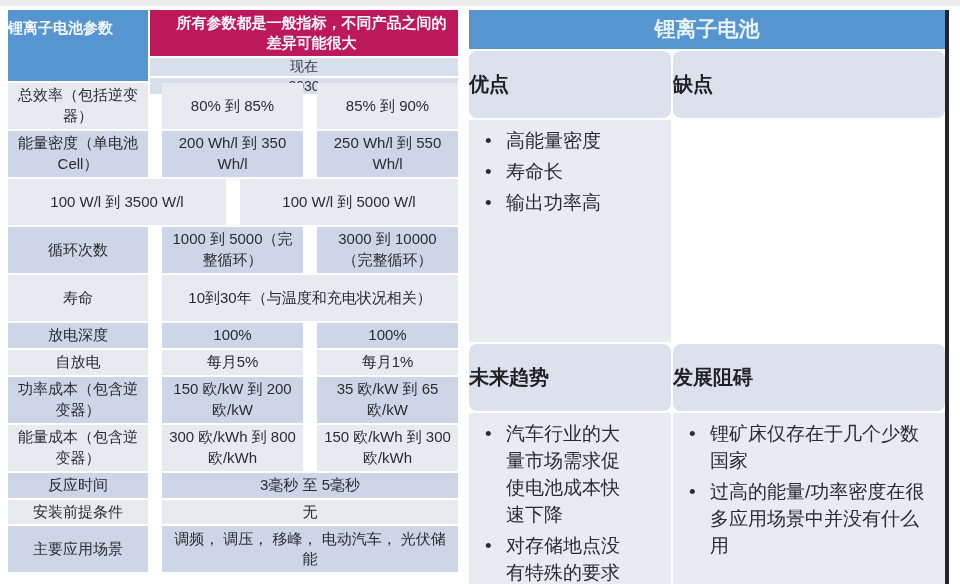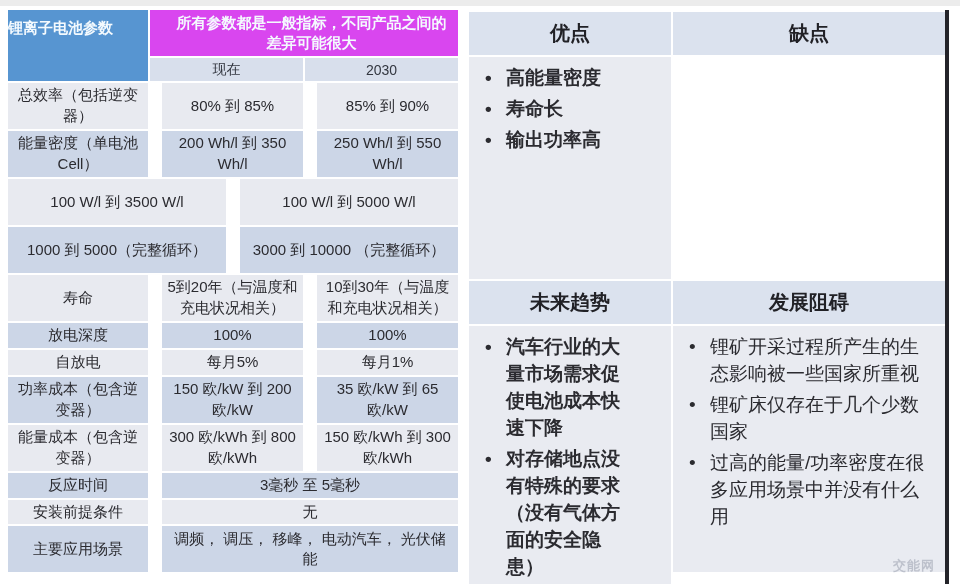--- a/index.html
+++ b/index.html
@@ -13,24 +13,24 @@
 
   
   .ltable{position:relative;flex:0 0 450px;width:450px;}
   .lt-head{display:flex;gap:2px;height:71px;}
   .lt-title{
     width:140px;box-sizing:border-box;background:#5795d1;color:#f4fafe;
     font-weight:bold;font-size:15px;text-align:left;padding-top:8px;line-height:1.3;
   }
   .lt-head-right{flex:1;display:flex;flex-direction:column;gap:2px;}
   .lt-note{
-    flex:1;background:#d946ef;color:#f4fafe;font-weight:bold;font-size:15px;
+    flex:1;background:#be185d;color:#f4fafe;font-weight:bold;font-size:15px;
     text-align:center;padding:3px 6px 0 21px;line-height:1.35;box-sizing:border-box;
   }
-  .lt-sub{display:flex;gap:2px;height:23px;}
+  .lt-sub{display:flex;gap:2px;height:23px;flex-direction:column;}
   .lt-sub .sc{
     flex:1;background:#d8dfec;display:flex;align-items:center;justify-content:center;
     font-size:14px;color:#333740;
   }
   .lt-row{display:flex;gap:14px;margin-top:2px;}
   .lt-row .cell{
     display:flex;align-items:center;justify-content:center;text-align:center;
     font-size:15px;line-height:1.38;padding:2px 5px;box-sizing:border-box;color:#2b2b30;
   }
   .lt-row .c0{width:140px;flex:0 0 140px;}
@@ -48,27 +48,27 @@
   }
   .rt-title{
     background:#5795d1;color:#e8f3fc;font-weight:bold;font-size:21px;
     text-align:center;padding:5px 0 6px 0;
   }
   .rt-row{display:flex;gap:2px;margin-top:2px;}
   .rt-row .rc0{width:202px;flex:0 0 202px;box-sizing:border-box;}
   .rt-row .rc1{flex:1;box-sizing:border-box;}
   .rt-h{
     background:#dbe2ee;font-weight:bold;font-size:20px;color:#212126;
-    text-align:center;padding:8px 0;
+    padding:20px 0;border-radius:8px;
   }
   .rt-cell{background:#e9ebf1;padding:8px 4px 6px 4px;font-size:19px;color:#2b2b30;}
   .rt-cell ul{margin:0;padding:0;list-style:none;}
   .rt-cell li{position:relative;padding-left:33px;line-height:1.42;margin-bottom:4px;}
   .rt-cell li::before{content:"•";position:absolute;left:12px;top:0;font-size:19px;}
-  .rc0 .rt-cell li{padding-right:38px;font-weight:bold;}
+  .rc0 .rt-cell li{padding-right:38px;}
   .rc1 .rt-cell li{padding-right:14px;}
   .ct1{min-height:208px;}
   .ct2{min-height:232px;}
 
   
   .wm{
     position:absolute;display:flex;align-items:center;gap:4px;
     color:#b9bdc8;font-size:13px;font-weight:bold;letter-spacing:1px;opacity:.9;
     pointer-events:none;
   }
@@ -105,27 +105,27 @@
       <div class="cell c1 rh2">200 Wh/l 到 350 Wh/l</div>
       <div class="cell c2 rh2">250 Wh/l 到 550 Wh/l</div>
     </div>
 
     <div class="lt-row band-a">
       <div class="cell c1 rh2">100 W/l 到 3500 W/l</div>
       <div class="cell c2 rh2">100 W/l 到 5000 W/l</div>
     </div>
 
     <div class="lt-row band-b">
+      <div class="cell c0 rh2">循环次数</div>
       <div class="cell c1 rh2">1000 到 5000（完整循环）</div>
       <div class="cell c2 rh2">3000 到 10000 （完整循环）</div>
     </div>
 
     <div class="lt-row band-a">
       <div class="cell c0 rh2">寿命</div>
-      <div class="cell c1 rh2">5到20年（与温度和充电状况相关）</div>
       <div class="cell c2 rh2">10到30年（与温度和充电状况相关）</div>
     </div>
 
     <div class="lt-row band-b">
       <div class="cell c0 rh1">放电深度</div>
       <div class="cell c1 rh1">100%</div>
       <div class="cell c2 rh1">100%</div>
     </div>
 
     <div class="lt-row band-a">
@@ -158,20 +158,21 @@
 
     <div class="lt-row band-b">
       <div class="cell c0 rh2">主要应用场景</div>
       <div class="cell cspan rh2">调频， 调压， 移峰， 电动汽车， 光伏储能</div>
     </div>
 
   </div>
 
   <div class="rtable">
 
+    <div class="rt-title">锂离子电池</div>
 
     <div class="rt-row">
       <div class="rc0 rt-h">优点</div>
       <div class="rc1 rt-h">缺点</div>
     </div>
 
     <div class="rt-row">
       <div class="rc0">
         <div class="rt-cell ct1">
           <ul>
@@ -193,21 +194,20 @@
         <div class="rt-cell ct2">
           <ul>
             <li>汽车行业的大量市场需求促使电池成本快速下降</li>
             <li>对存储地点没有特殊的要求（没有气体方面的安全隐患）</li>
           </ul>
         </div>
       </div>
       <div class="rc1">
         <div class="rt-cell ct2">
           <ul>
-            <li>锂矿开采过程所产生的生态影响被一些国家所重视</li>
             <li>锂矿床仅存在于几个少数国家</li>
             <li>过高的能量/功率密度在很多应用场景中并没有什么用</li>
           </ul>
         </div>
       </div>
     </div>
 
     <div class="wm wm-right">
 
       <span>交能网</span>

